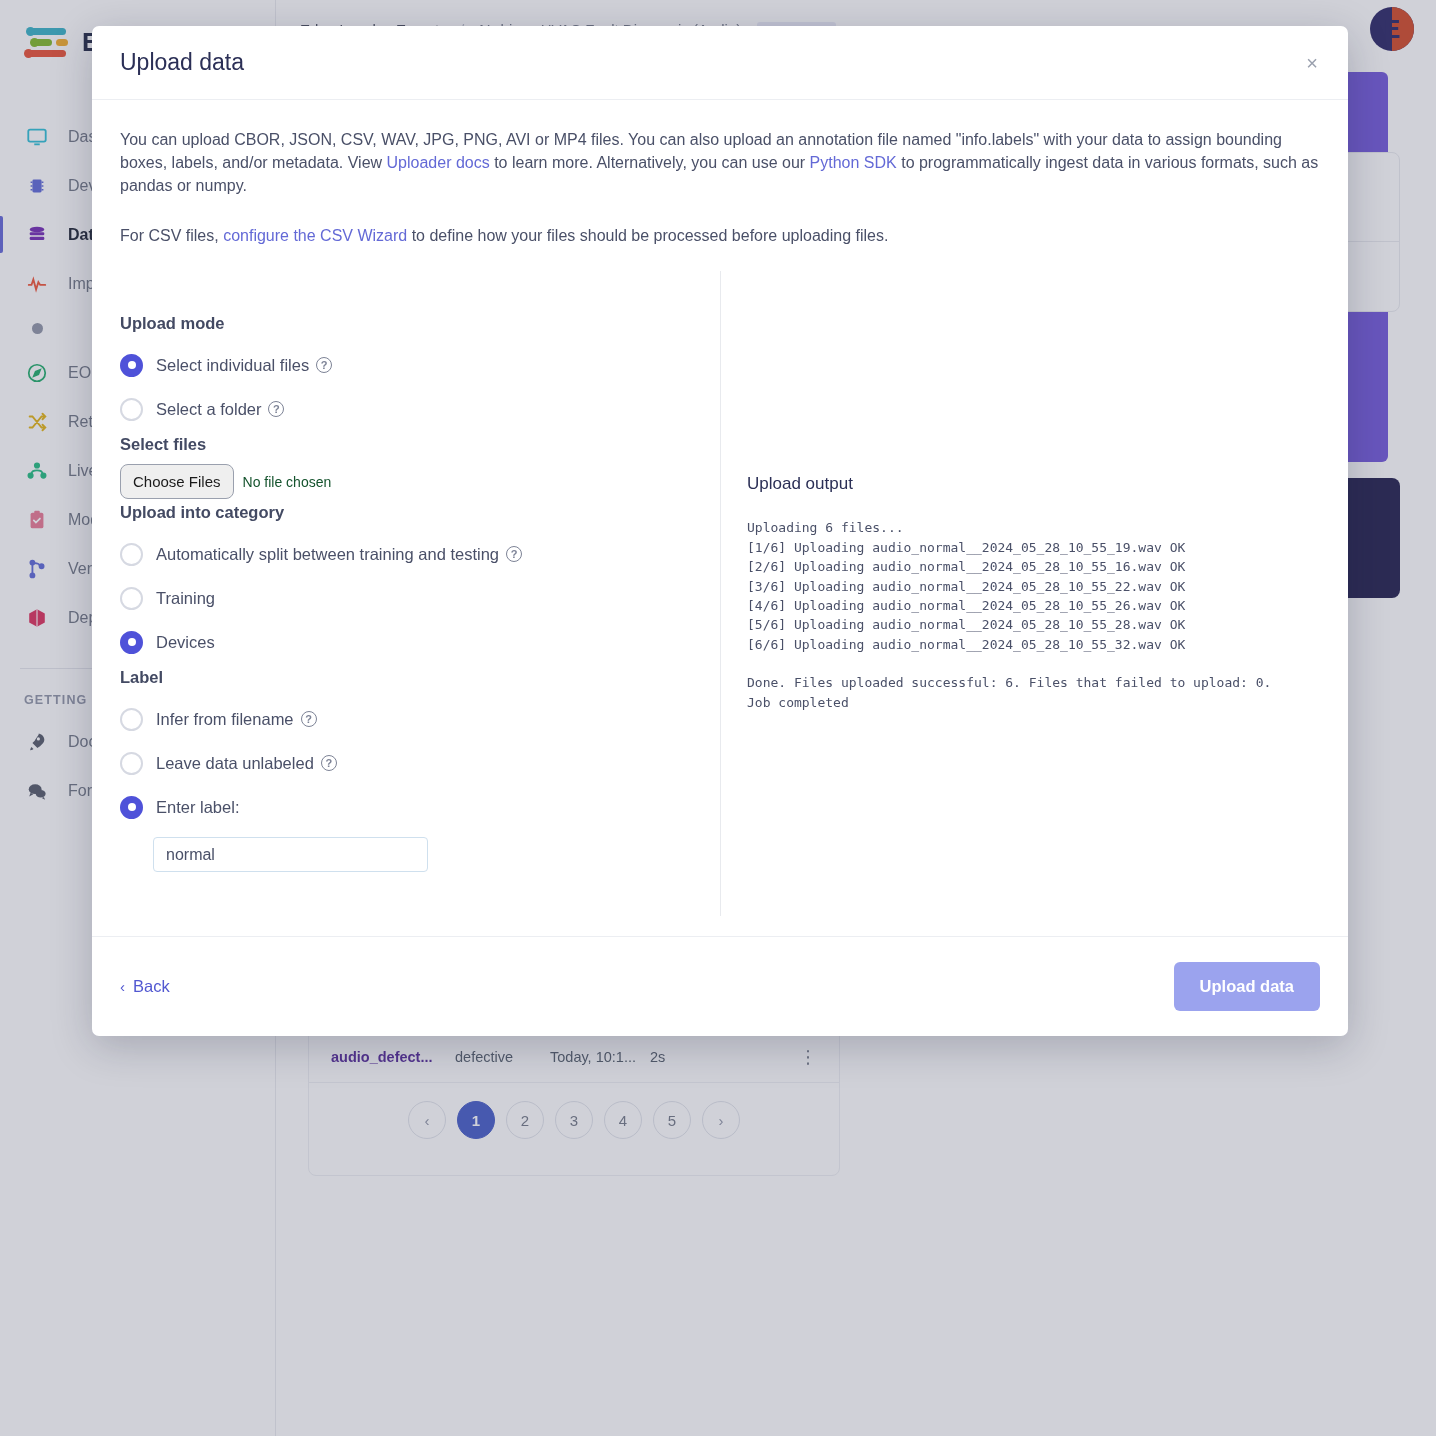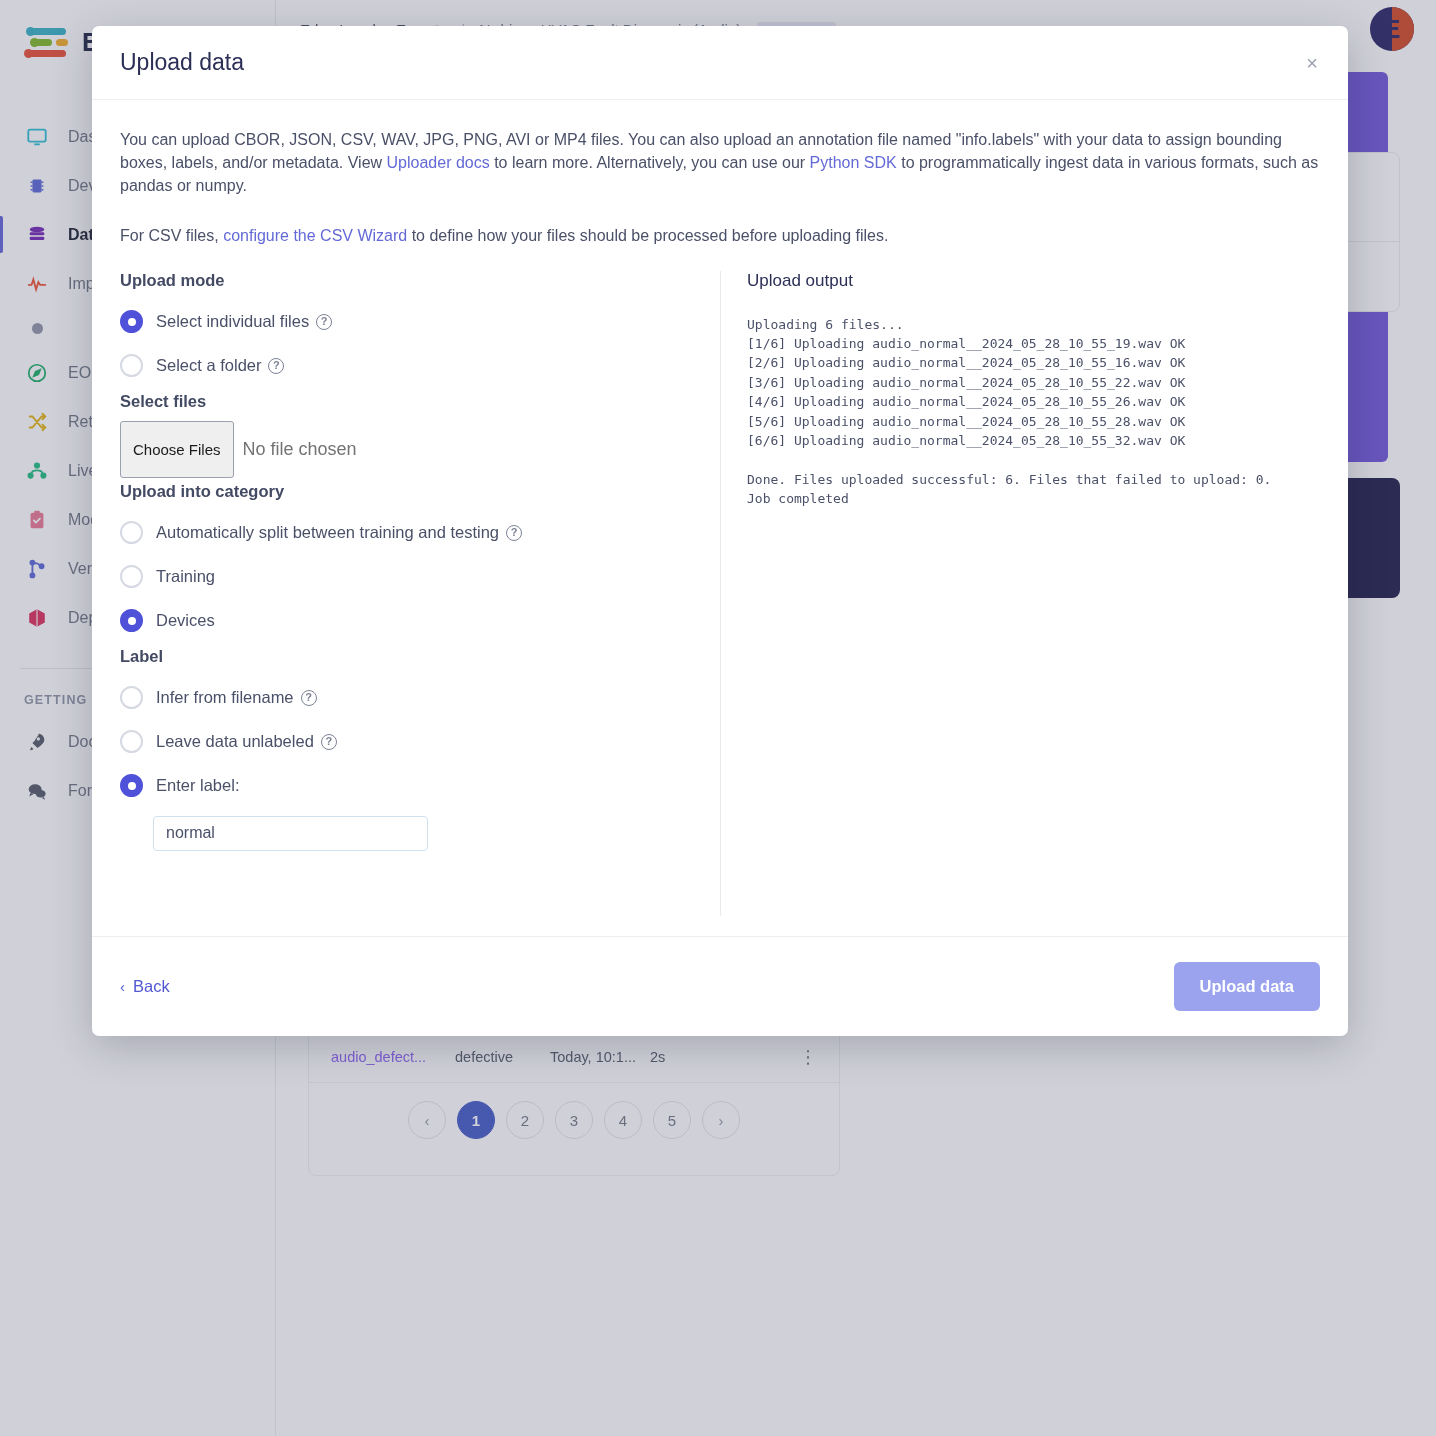--- a/index.html
+++ b/index.html
@@ -91,21 +91,21 @@
 
   .table-card {
     position: absolute; left: 308px; top: 700px; width: 532px; height: 476px;
     background: #ffffff; border: 1px solid #eceef2; border-radius: 8px;
   }
   .row-sample {
     position: absolute; left: 0; right: 0; top: 330px; height: 52px;
     display: flex; align-items: center; padding: 0 22px; font-size: 14.5px;
     border-bottom: 1px solid #eceef2;
   }
-  .row-sample .fname { font-weight: 400; color: #8b5cf6; width: 124px; }
+  .row-sample .fname { font-weight: 700; color: #4c1d95; width: 124px; }
   .row-sample .lbl { color: #4b5563; width: 95px; }
   .row-sample .tm { color: #4b5563; width: 100px; }
   .row-sample .dur { color: #4b5563; }
   .row-sample .kebab { margin-left: auto; color: #6b7280; font-size: 18px; letter-spacing: 0; line-height: 6px; }
   .pager { position: absolute; left: 0; right: 0; top: 400px; display: flex; justify-content: center; gap: 11px; }
   .pg {
     width: 38px; height: 38px; border-radius: 50%; border: 1px solid #dfe2e9;
     display: flex; align-items: center; justify-content: center;
     font-size: 15px; color: #6b7280; background: #fff;
   }
@@ -131,21 +131,21 @@
   .modal-close {
     position: absolute; right: 24px; top: 50%; transform: translateY(-50%);
     font-size: 20px; color: #9aa0ae; line-height: 1; padding: 4px 6px;
   }
   .modal-body { flex: 1 1 auto; padding: 28px 28px 0 28px; overflow: hidden; position: relative; }
 
   .intro { font-size: 16px; line-height: 1.45; color: #4a5068; max-width: 1200px; }
   .intro a { color: #6369d6; text-decoration: none; }
   .intro-2 { margin-top: 26px; }
 
-  .cols { display: flex; margin-top: 24px; position: relative; }
+  .cols { display: flex; margin-top: 24px; position: relative; align-items: center; }
   .col-left { width: 600px; flex: 0 0 600px; padding-right: 28px; }
   .col-div { width: 1px; background: #e8eaee; flex: 0 0 1px; height: 645px; margin-right: 26px; }
   .col-right { flex: 1 1 auto; }
 
   .fld-title { font-size: 16.5px; font-weight: 700; color: #434a63; margin-bottom: 10px; }
   .radio-row { display: flex; align-items: center; gap: 13px; height: 44px; }
   .radio {
     width: 23px; height: 23px; border-radius: 50%;
     border: 2px solid #d6d9e2; background: #fff; flex: 0 0 23px; position: relative;
   }
@@ -158,24 +158,24 @@
   .qmark {
     width: 16px; height: 16px; border-radius: 50%; border: 1.4px solid #7d8396;
     color: #7d8396; font-size: 11px; display: inline-flex;
     align-items: center; justify-content: center; font-weight: 700; line-height: 1;
   }
 
   .sec-gap { margin-top: 4px; }
   .file-row { display: flex; align-items: center; gap: 9px; margin-top: 6px; }
   .choose-btn {
     border: 1px solid #9aa0ae; background: #efefef; color: #1b1b1b;
-    font-size: 15px; padding: 19px 12px; border-radius: 3px;
+    font-size: 15px; padding: 8px 12px; border-radius: 8px;
     font-family: "Liberation Sans", sans-serif;
   }
-  .no-file { font-size: 18px; color: #737373; }
+  .no-file { font-size: 14px; color: #14532d; }
 
   .label-input {
     margin-left: 33px; margin-top: 8px; width: 275px; height: 35px;
     border: 1px solid #cfe0ee; border-radius: 4px; padding: 0 12px;
     font-size: 16px; color: #4a5068; font-family: "Liberation Sans", sans-serif;
     background: #fff; outline: none;
   }
 
   .out-title { font-size: 17px; font-weight: 400; color: #2b2f56; margin-bottom: 24px; }
   .console {

